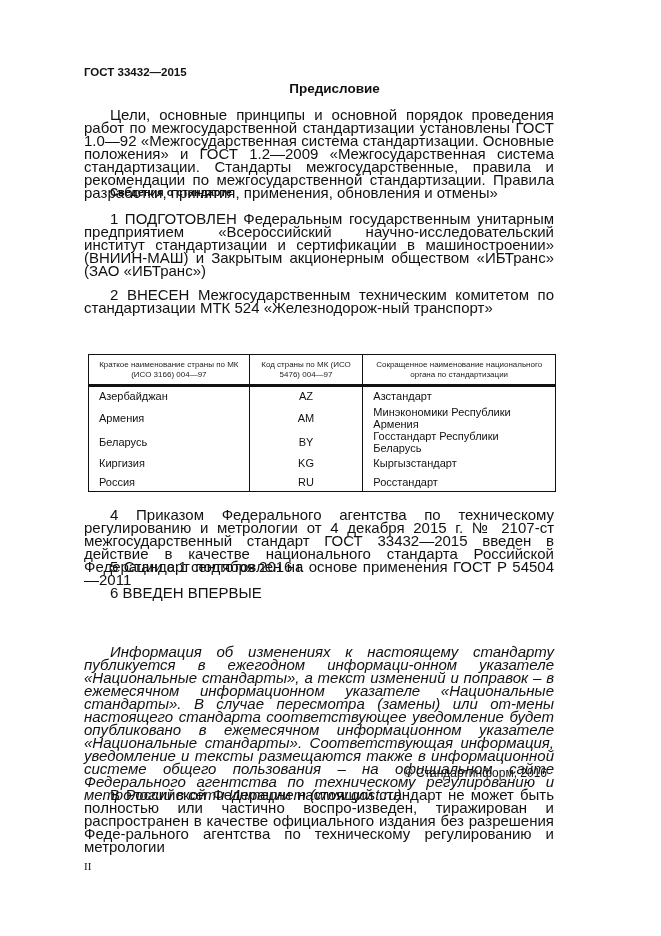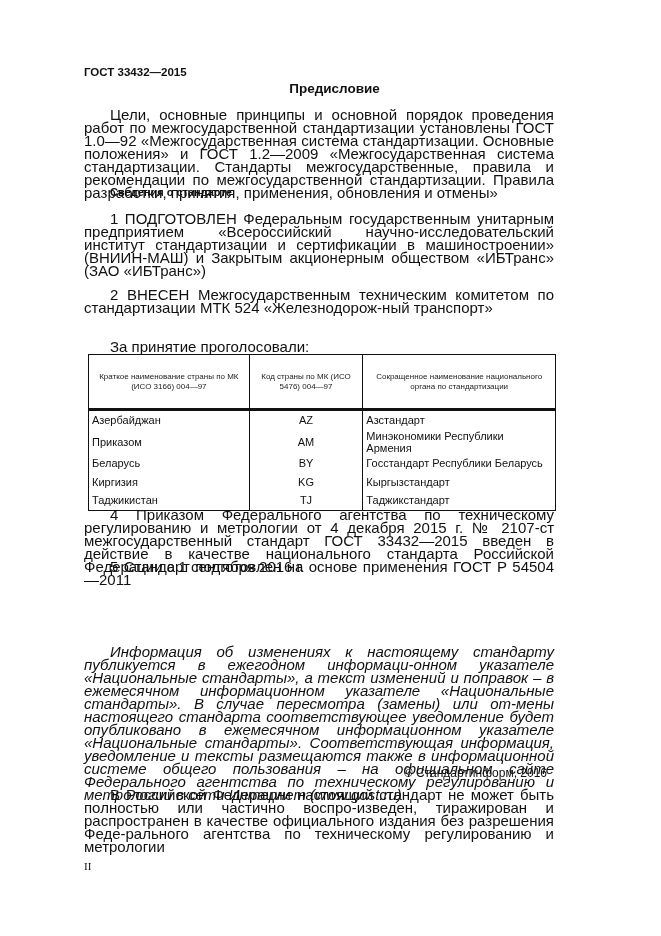--- a/index.html
+++ b/index.html
@@ -6,41 +6,40 @@
     body { width: 661px; height: 936px; position: relative; overflow: hidden;
       font-family: "Liberation Sans", sans-serif; color: #111; font-size: 11px; }
     .page { position: absolute; left: 4px; top: 0; width: 653px; height: 936px; }
     .doc-id { position: absolute; left: 80px; top: 66px; font-weight: bold; font-size: 11.5px; }
     .title { position: absolute; left: 0; width: 661px; top: 81px; text-align: center; font-weight: bold; font-size: 13.5px; }
     .para { position: absolute; left: 80px; width: 470px; line-height: 13px; text-align: justify; font-size: 15px; }
     .para .ind { display: inline-block; width: 26px; }
     .sub { position: absolute; left: 106px; font-weight: bold; font-size: 11px; }
     .ital { font-style: italic; margin-top: 8px; }
     table.vote { position: absolute; left: 84px; top: 354px; width: 468px; border-collapse: collapse; font-size: 11px; }
-    table.vote th { font-weight: normal; font-size: 8px; line-height: 10px; height: 29px; border: 1.5px solid #111; border-bottom-width: 3px; text-align: center; padding: 12px 2px; color: #222; }
-    table.vote td { height: 18.7px; padding: 0 3px; border-left: 1.5px solid #111; border-right: 1.5px solid #111; vertical-align: middle; margin-left: 37px; }
+    table.vote th { font-weight: normal; font-size: 8px; line-height: 10px; height: 29px; border: 1.5px solid #111; border-bottom-width: 3px; text-align: center; padding: 0 2px; color: #222; }
+    table.vote td { height: 18.7px; padding: 0 10px; border-left: 1.5px solid #111; border-right: 1.5px solid #111; vertical-align: middle; margin-left: 37px; }
     table.vote tr:last-child td { border-bottom: 1.5px solid #111; }
     table.vote td.code { text-align: center; }
     .copy { position: absolute; right: 110px; top: 766px; font-size: 12px; }
     .pnum { position: absolute; left: 80px; top: 860px; font-size: 11px; font-family: Liberation Serif, serif; }
   </style>
 </head>
 <body>
 
 <div class="page">
   <div class="doc-id">ГОСТ 33432—2015</div>
   <div class="title">Предисловие</div>
 
   <div class="para" style="top:108px;"><span class="ind"></span><span>Цели, основные принципы и основной порядок проведения работ по межгосударственной стандартизации установлены ГОСТ 1.0—92 «Межгосударственная система стандартизации. Основные положения» и ГОСТ 1.2—2009 «Межгосударственная система стандартизации. Стандарты межгосударственные, правила и рекомендации по межгосударственной стандартизации. Правила разработки, принятия, применения, обновления и отмены»</span></div>
 
   <div class="sub" style="top:186px;">Сведения о стандарте</div>
 
   <div class="para" style="top:212px;"><span class="ind"></span><span>1 ПОДГОТОВЛЕН Федеральным государственным унитарным предприятием «Всероссийский научно-исследовательский институт стандартизации и сертификации в машиностроении» (ВНИИН-МАШ) и Закрытым акционерным обществом «ИБТранс» (ЗАО «ИБТранс»)</span></div>
   <div class="para" style="top:264px;margin-top:24px;"><span class="ind"></span><span>2 ВНЕСЕН Межгосударственным техническим комитетом по стандартизации МТК 524 «Железнодорож-ный транспорт»</span></div>
-  <div class="para" style="top:340px;"><span class="ind"></span><span>За принятие проголосовали:</span></div>
 
   <table class="vote">
     <colgroup>
         <col style="width:161px">
         <col style="width:114px">
         <col style="width:193px">
       </colgroup>
     <thead>
       <tr>
         <th>Краткое наименование страны по МК (ИСО 3166) 004—97</th>
@@ -48,44 +47,45 @@
         <th>Сокращенное наименование национального органа по стандартизации</th>
       </tr>
     </thead>
     <tbody>
       <tr>
           <td>Азербайджан</td>
           <td class="code">AZ</td>
           <td>Азстандарт</td>
         </tr>
       <tr>
-          <td>Приказом</td>
+          <td>Армения</td>
           <td class="code">AM</td>
           <td>Минэкономики Республики Армения</td>
         </tr>
       <tr>
           <td>Беларусь</td>
           <td class="code">BY</td>
           <td>Госстандарт Республики Беларусь</td>
         </tr>
       <tr>
           <td>Киргизия</td>
           <td class="code">KG</td>
           <td>Кыргызстандарт</td>
         </tr>
       <tr>
-          <td>Таджикистан</td>
-          <td class="code">TJ</td>
-          <td>Таджикстандарт</td>
+          <td>Россия</td>
+          <td class="code">RU</td>
+          <td>Росстандарт</td>
         </tr>
     </tbody>
   </table>
 
   <div class="para" style="top:508px;"><span class="ind"></span><span>4 Приказом Федерального агентства по техническому регулированию и метрологии от 4 декабря 2015 г. № 2107-ст межгосударственный стандарт ГОСТ 33432—2015 введен в действие в качестве национального стандарта Российской Федерации с 1 сентября 2016 г.</span></div>
   <div class="para" style="top:560px;"><span class="ind"></span><span>5 Стандарт подготовлен на основе применения ГОСТ Р 54504—2011</span></div>
+  <div class="para" style="top:586px;"><span class="ind"></span><span>6 ВВЕДЕН ВПЕРВЫЕ</span></div>
 
   <div class="para ital" style="top:637px;"><span class="ind"></span><span>Информация об изменениях к настоящему стандарту публикуется в ежегодном информаци-онном указателе «Национальные стандарты», а текст изменений и поправок – в ежемесячном информационном указателе «Национальные стандарты». В случае пересмотра (замены) или от-мены настоящего стандарта соответствующее уведомление будет опубликовано в ежемесячном информационном указателе «Национальные стандарты». Соответствующая информация, уведомление и тексты размещаются также в информационной системе общего пользования – на официальном сайте Федерального агентства по техническому регулированию и метрологии в сети Интернет (www.gost.ru)</span></div>
 
   <div class="copy">© Стандартинформ, 2016</div>
 
   <div class="para" style="top:788px;"><span class="ind"></span><span>В Российской Федерации настоящий стандарт не может быть полностью или частично воспро-изведен, тиражирован и распространен в качестве официального издания без разрешения Феде-рального агентства по техническому регулированию и метрологии</span></div>
 
   <div class="pnum">II</div>
 </div>
 

